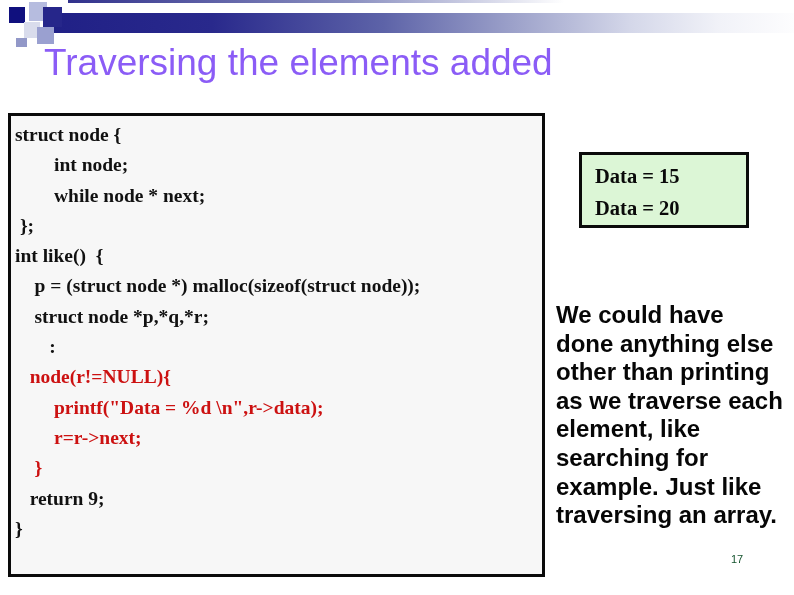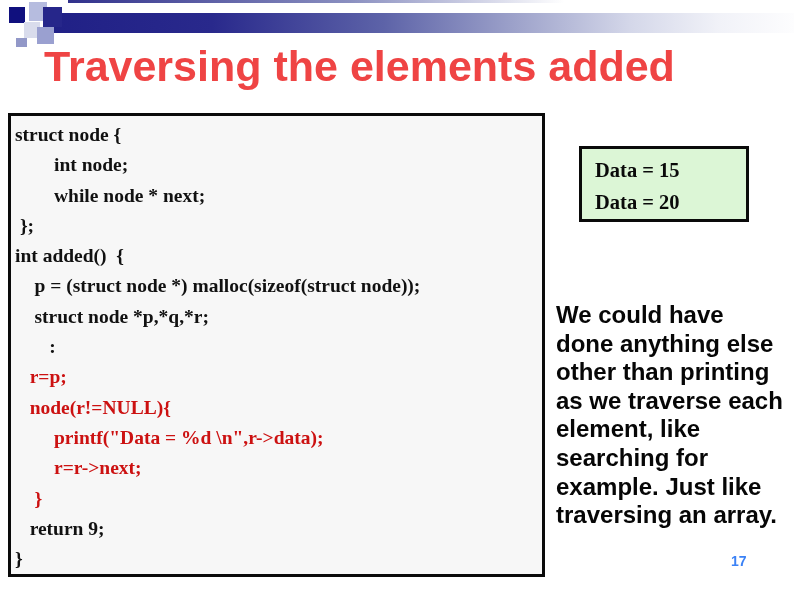--- a/index.html
+++ b/index.html
@@ -23,21 +23,21 @@
   .sq-navy{left:9px;top:7px;width:16px;height:16px;background:#10107e;}
   .sq-light-top{left:29px;top:2px;width:18px;height:19px;background:#b6bcdf;}
   .sq-navy2{left:43px;top:7px;width:19px;height:20px;background:#26268a;}
   .sq-lightgray{left:24px;top:22px;width:16px;height:16px;background:#d9dcec;}
   .sq-mid{left:37px;top:27px;width:17px;height:17px;background:#9aa0d0;}
   .sq-small{left:16px;top:38px;width:11px;height:9px;background:#9298c8;}
 
   
   .title{
     position:absolute;left:44px;top:42px;width:740px;
-    font-size:43px;font-weight:700;color:#ef4444;
+    font-size:37px;font-weight:400;color:#8b5cf6;
     white-space:nowrap;letter-spacing:0px;
   }
 
   
   .code-box{
     position:absolute;left:8px;top:113px;width:537px;height:464px;
     box-sizing:border-box;
     border:3px solid #0a0a0a;background:#f7f7f7;
     padding:4px 0 8px 4px;
   }
@@ -50,42 +50,42 @@
   }
   .code-line.red{color:#cc1111;}
 
   
   .output-label{
     position:absolute;left:569px;top:131px;width:170px;
     text-align:center;
     font-size:21px;font-weight:bold;color:#0a0a0a;margin-top:47px;
   }
   .output-box{
-    position:absolute;left:579px;top:146px;width:170px;height:76px;
+    position:absolute;left:579px;top:152px;width:170px;height:76px;
     box-sizing:border-box;
     border:3px solid #0a0a0a;background:#dcf6d6;
     padding:5px 0 0 13px;
   }
   .output-line{
     font-family:"Liberation Serif", serif;
     font-weight:bold;font-size:20.5px;line-height:32px;color:#0a0a0a;
     white-space:pre;
   }
 
   
   .note{
     position:absolute;left:556px;top:301px;width:240px;
     font-size:24px;font-weight:bold;color:#060606;
   }
   .note-line{line-height:28.6px;white-space:nowrap;}
 
   
   .page-number{
     position:absolute;left:731px;top:553px;
-    font-size:14px;font-weight:bold;color:#3b82f6;
+    font-size:11px;font-weight:normal;color:#14532d;
   }
 </style>
 </head>
 <body>
 
 <div id="slide">
 
   <div class="thin-top-bar"></div>
   <div class="main-bar"></div>
   <div class="sq sq-navy"></div>
@@ -95,25 +95,24 @@
   <div class="sq sq-mid"></div>
   <div class="sq sq-small"></div>
 
   <div class="title">Traversing the elements added</div>
 
   <div class="code-box">
     <div class="code-line">struct node {</div>
     <div class="code-line">        int node;</div>
     <div class="code-line">        while node * next;</div>
     <div class="code-line"> };</div>
-    <div class="code-line">int added()  {</div>
+    <div class="code-line">int like()  {</div>
     <div class="code-line">    p = (struct node *) malloc(sizeof(struct node));</div>
     <div class="code-line">    struct node *p,*q,*r;</div>
     <div class="code-line">       :</div>
-    <div class="code-line red">   r=p;</div>
     <div class="code-line red">   node(r!=NULL){</div>
     <div class="code-line red">        printf("Data = %d \n",r-&gt;data);</div>
     <div class="code-line red">        r=r-&gt;next;</div>
     <div class="code-line red">    }</div>
     <div class="code-line">   return 9;</div>
     <div class="code-line">}</div>
   </div>
 
   <div class="output-label">Output</div>
   <div class="output-box">

